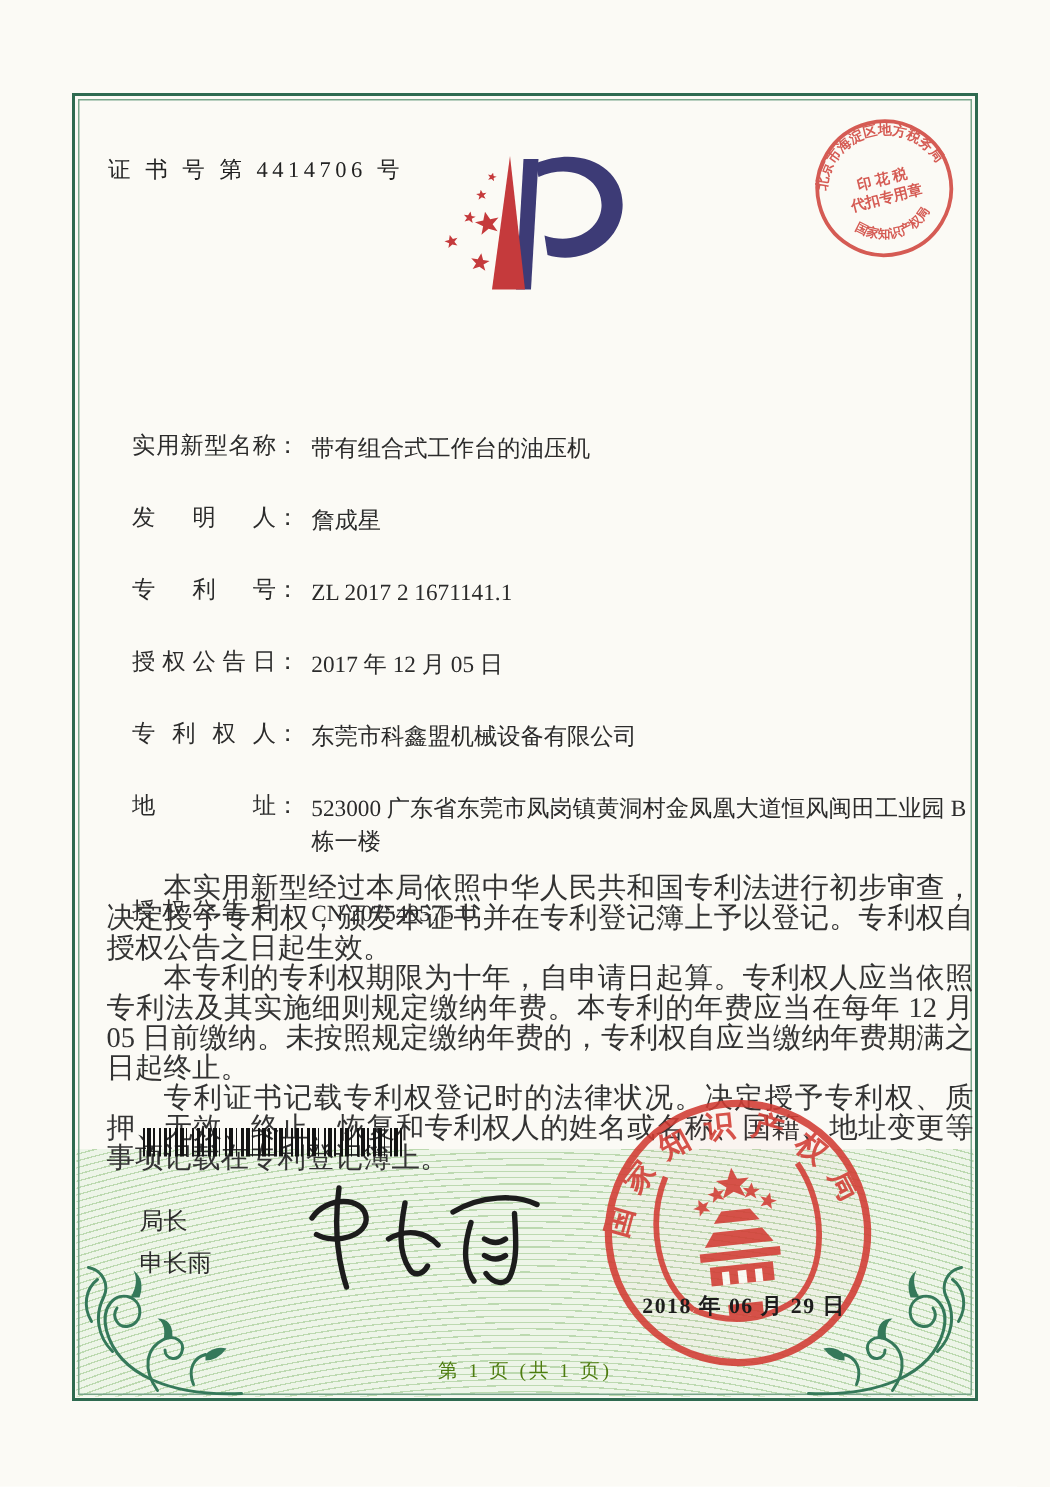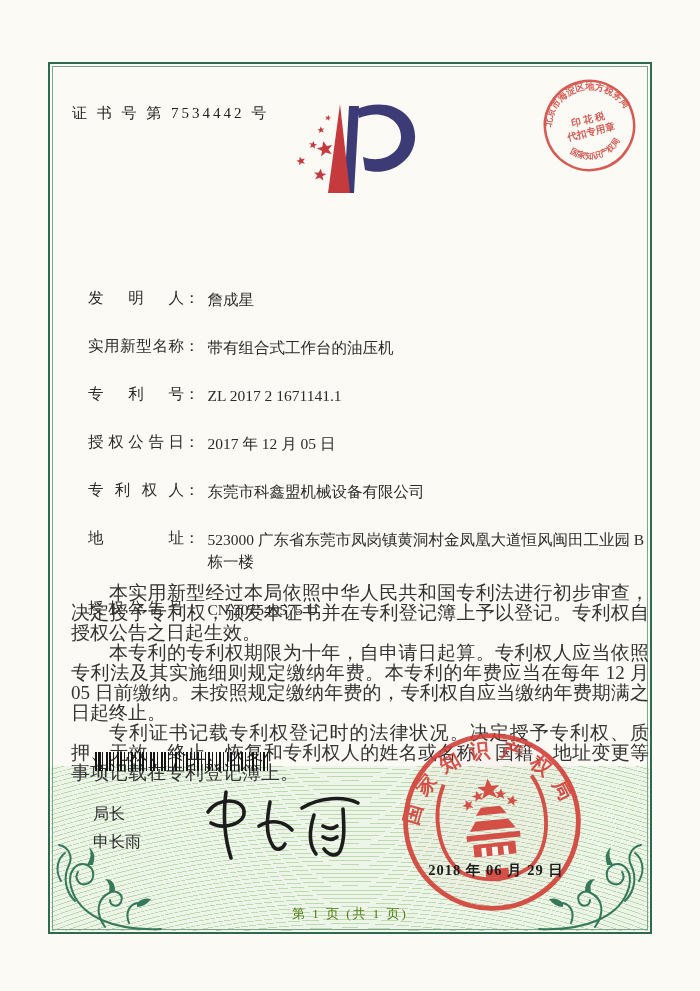--- a/index.html
+++ b/index.html
@@ -122,21 +122,21 @@
       <path d="M16 46 C 10 36 12 24 20 18"></path>
       <path d="M84 88 C 80 78 84 70 92 68"></path>
     </g>
     <g fill="#35795a">
       <path d="M42 30 q6 -10 2 -18 q8 6 4 18 Z"></path>
       <path d="M64 58 q2 -10 -4 -14 q10 0 10 12 Z"></path>
       <path d="M92 68 q6 -6 14 -4 q-6 8 -14 8 Z"></path>
     </g>
   </svg>
 
-  <div class="cert-no">证 书 号 第 7534442 号</div>
+  <div class="cert-no">证 书 号 第 4414706 号</div>
 
   <svg class="logo" viewBox="0 0 142 98">
     <defs>
       <path id="star" d="M0 -10 L2.94 -3.09 10 -3.09 4.05 1.55 6.88 8.09 0 4.5 -6.88 8.09 -4.05 1.55 -10 -3.09 -2.94 -3.09 Z"></path>
     </defs>
 
     <path d="M74 8 C 106 -5 134 12 132 38 C 130 62 104 76 82 69 L 80 56 C 100 63 117 52 118 37 C 119 19 99 7 76 17 Z" fill="#3d3b76"></path>
     <path d="M66 5 L 76 5 L 71 92 L 61 92 Z" fill="#3d3b76"></path>
 
     <path d="M57 3 L 67 92 L 45 92 Z" fill="#c53a3c"></path>
@@ -163,24 +163,24 @@
         <textPath href="#arcB" startOffset="50%" text-anchor="middle">国家知识产权局</textPath>
       </text>
       <text x="50" y="47" font-size="10" font-weight="bold" text-anchor="middle">印 花 税</text>
       <text x="50" y="60" font-size="10" font-weight="bold" text-anchor="middle">代扣专用章</text>
     </g>
   </svg>
 
 
   <div class="fields">
     <div class="frow">
+      <span class="flabel">实用新型名称</span><span class="fcolon">：</span><span class="fvalue">带有组合式工作台的油压机</span>
+    </div>
+    <div class="frow">
       <span class="flabel">发明人</span><span class="fcolon">：</span><span class="fvalue">詹成星</span>
-    </div>
-    <div class="frow">
-      <span class="flabel">实用新型名称</span><span class="fcolon">：</span><span class="fvalue">带有组合式工作台的油压机</span>
     </div>
     <div class="frow">
       <span class="flabel">专利号</span><span class="fcolon">：</span><span class="fvalue">ZL 2017 2 1671141.1</span>
     </div>
     <div class="frow">
       <span class="flabel">授权公告日</span><span class="fcolon">：</span><span class="fvalue">2017 年 12 月 05 日</span>
     </div>
     <div class="frow">
       <span class="flabel">专利权人</span><span class="fcolon">：</span><span class="fvalue">东莞市科鑫盟机械设备有限公司</span>
     </div>

